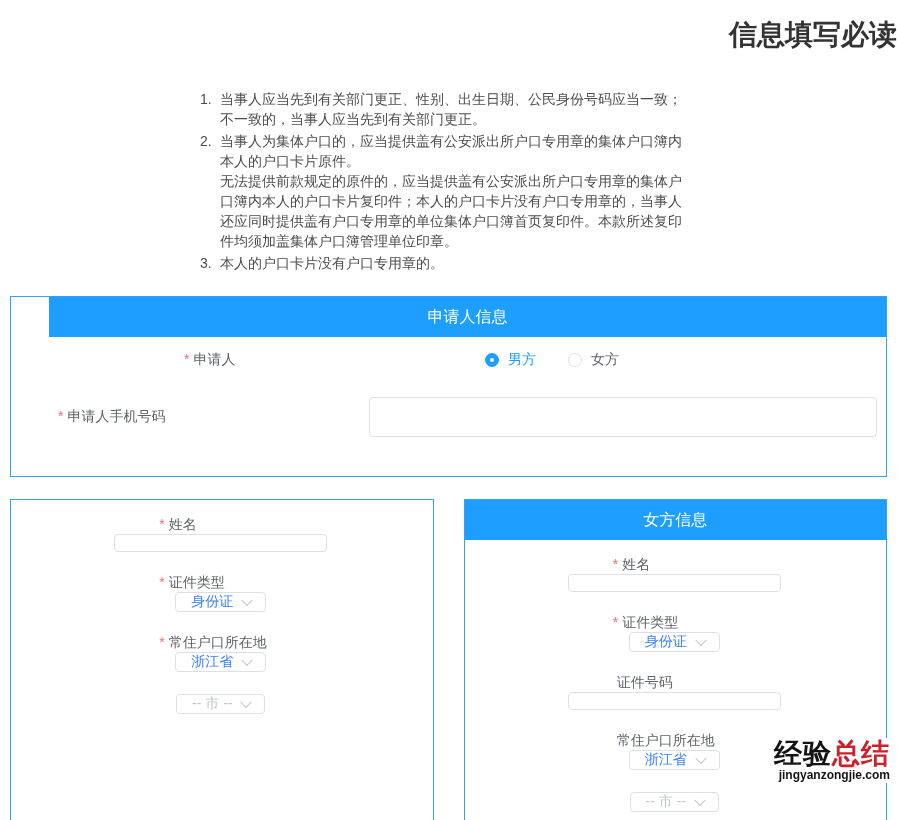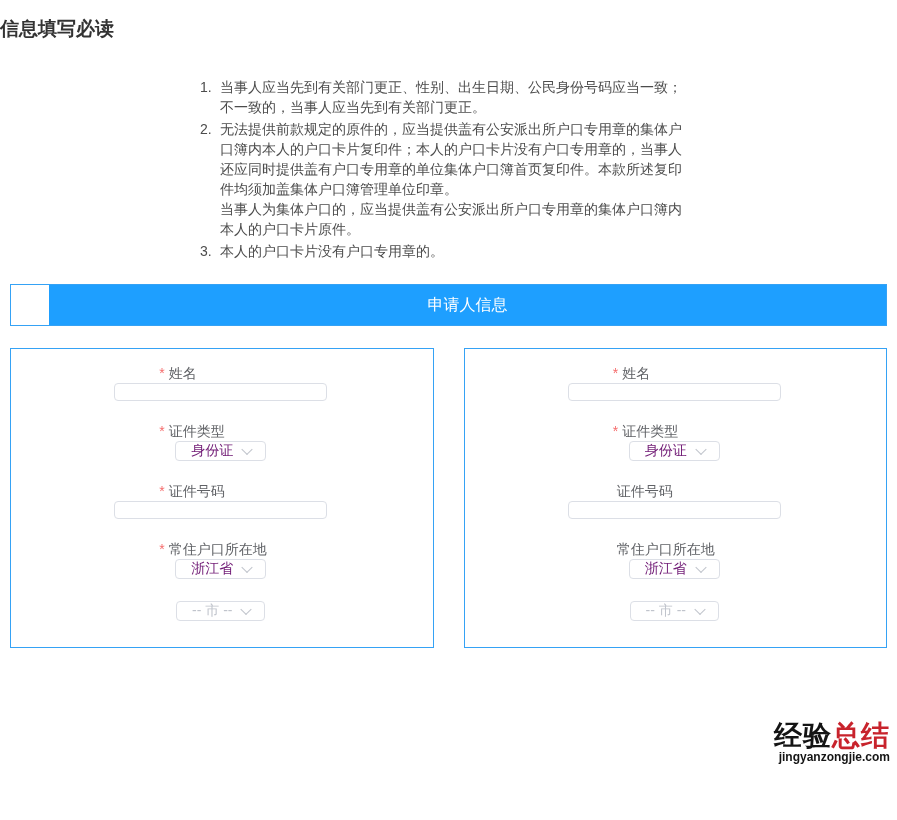--- a/index.html
+++ b/index.html
@@ -6,22 +6,22 @@
   html, body { width: 897px; height: 820px; }
   body {
     position: relative;
     overflow: hidden;
     background: #ffffff;
     font-family: "Liberation Sans", "DejaVu Sans", sans-serif;
     color: #4d4d4d;
   }
   .page-title {
     padding-top: 16px;
-    text-align: left;
-    font-size: 19px;
+    text-align: right;
+    font-size: 28px;
     font-weight: bold;
     color: #333333;
   }
   .notice {
     margin: 35px 0 0 200px;
     width: 484px;
     font-size: 14px;
     line-height: 20px;
     color: #4c4c4c;
   }
@@ -101,34 +101,34 @@
     flex: 1;
     height: 40px;
     border: 1px solid #dcdfe6;
     border-radius: 4px;
     background: #ffffff;
     display: flex;
     align-items: center;
     padding: 0 32px 0 15px;
     cursor: pointer;
   }
-  .select-text { font-size: 14px; color: #701a75; }
+  .select-text { font-size: 14px; color: #3b82f6; }
   .select-text.placeholder { color: #c0c4cc; }
   .chevron {
     position: absolute;
     right: 14px;
     top: 50%;
     width: 8px; height: 8px;
     border-right: 1.5px solid #c0c4cc;
     border-bottom: 1.5px solid #c0c4cc;
     transform: translateY(-70%) rotate(45deg);
   }
   .watermark {
     position: absolute;
-    top: 720px;
+    top: 738px;
     right: 2px;
     background: #ffffff;
     text-align: right;
     padding: 2px 5px 2px 8px;
     line-height: 1.02;
     z-index: 5;
   }
   .wm-line1 { font-size: 28px; font-weight: bold; color: #141414; letter-spacing: 1px; }
   .wm-red { color: #C8232C; }
   .wm-line2 { font-size: 12px; font-weight: bold; color: #141414; }
@@ -139,32 +139,57 @@
 <h1 class="page-title">信息填写必读</h1>
 
 <div class="notice">
   <div class="notice-item">
     <span class="notice-num">1.</span>
     <div class="notice-body">当事人应当先到有关部门更正、性别、出生日期、公民身份号码应当一致；不一致的，当事人应当先到有关部门更正。</div>
   </div>
   <div class="notice-item">
     <span class="notice-num">2.</span>
     <div class="notice-body">
+      <div>当事人为集体户口的，应当提供盖有公安派出所户口专用章的集体户口簿内本人的户口卡片原件。</div>
       <div>无法提供前款规定的原件的，应当提供盖有公安派出所户口专用章的集体户口簿内本人的户口卡片复印件；本人的户口卡片没有户口专用章的，当事人还应同时提供盖有户口专用章的单位集体户口簿首页复印件。本款所述复印件均须加盖集体户口簿管理单位印章。</div>
-      <div>当事人为集体户口的，应当提供盖有公安派出所户口专用章的集体户口簿内本人的户口卡片原件。</div>
     </div>
   </div>
   <div class="notice-item">
     <span class="notice-num">3.</span>
     <div class="notice-body">本人的户口卡片没有户口专用章的。</div>
   </div>
 </div>
 
 <section class="section">
   <div class="sec-header">申请人信息</div>
+  <div class="applicant-body">
+    <div class="row-applicant">
+      <div class="label-box form-label">
+        <span class="req">*</span><span>申请人</span>
+      </div>
+      <div class="radio-group">
+        <div class="radio-option">
+          <span class="radio checked">
+              <span class="radio-dot"></span>
+            </span>
+          <span class="radio-text selected">男方</span>
+        </div>
+        <div class="radio-option">
+          <span class="radio"></span>
+          <span class="radio-text">女方</span>
+        </div>
+      </div>
+    </div>
+    <div class="row-phone">
+      <div class="label-box form-label">
+        <span class="req">*</span><span>申请人手机号码</span>
+      </div>
+      <input class="text-input phone-input" type="text" value="" style="">
+    </div>
+  </div>
 </section>
 
 <div class="cols">
 
   <section class="col">
     <div class="col-body">
       <div class="field-row">
         <div class="field-label">
           <span class="req">*</span><span>姓名</span>
         </div>
@@ -174,44 +199,39 @@
         <div class="field-label">
           <span class="req">*</span><span>证件类型</span>
         </div>
         <div class="select">
           <span class="select-text">身份证</span>
           <span class="chevron"></span>
         </div>
       </div>
       <div class="field-row">
         <div class="field-label">
-          <span class="req">*</span><span>证件号码</span>
-        </div>
-        <input class="text-input field-input" type="text" value="" style="">
-      </div>
-      <div class="field-row">
-        <div class="field-label">
           <span class="req">*</span><span>常住户口所在地</span>
         </div>
         <div class="select">
           <span class="select-text">浙江省</span>
           <span class="chevron"></span>
         </div>
       </div>
       <div class="field-row">
         <div class="field-label"></div>
         <div class="select">
           <span class="select-text placeholder">-- 市 --</span>
           <span class="chevron"></span>
         </div>
       </div>
     </div>
   </section>
 
   <section class="col">
+    <div class="sec-header">女方信息</div>
     <div class="col-body">
       <div class="field-row">
         <div class="field-label">
           <span class="req">*</span><span>姓名</span>
         </div>
         <input class="text-input field-input" type="text" value="" style="">
       </div>
       <div class="field-row">
         <div class="field-label">
           <span class="req">*</span><span>证件类型</span>

